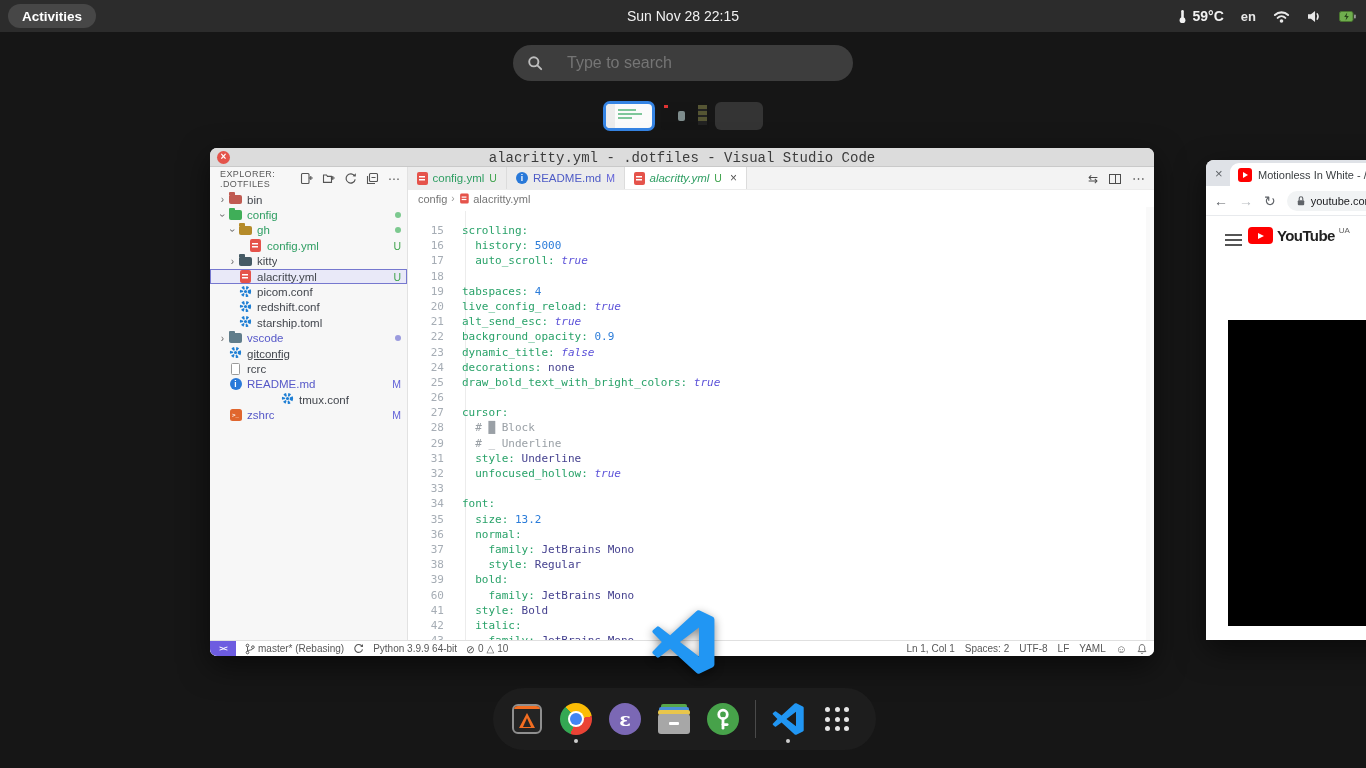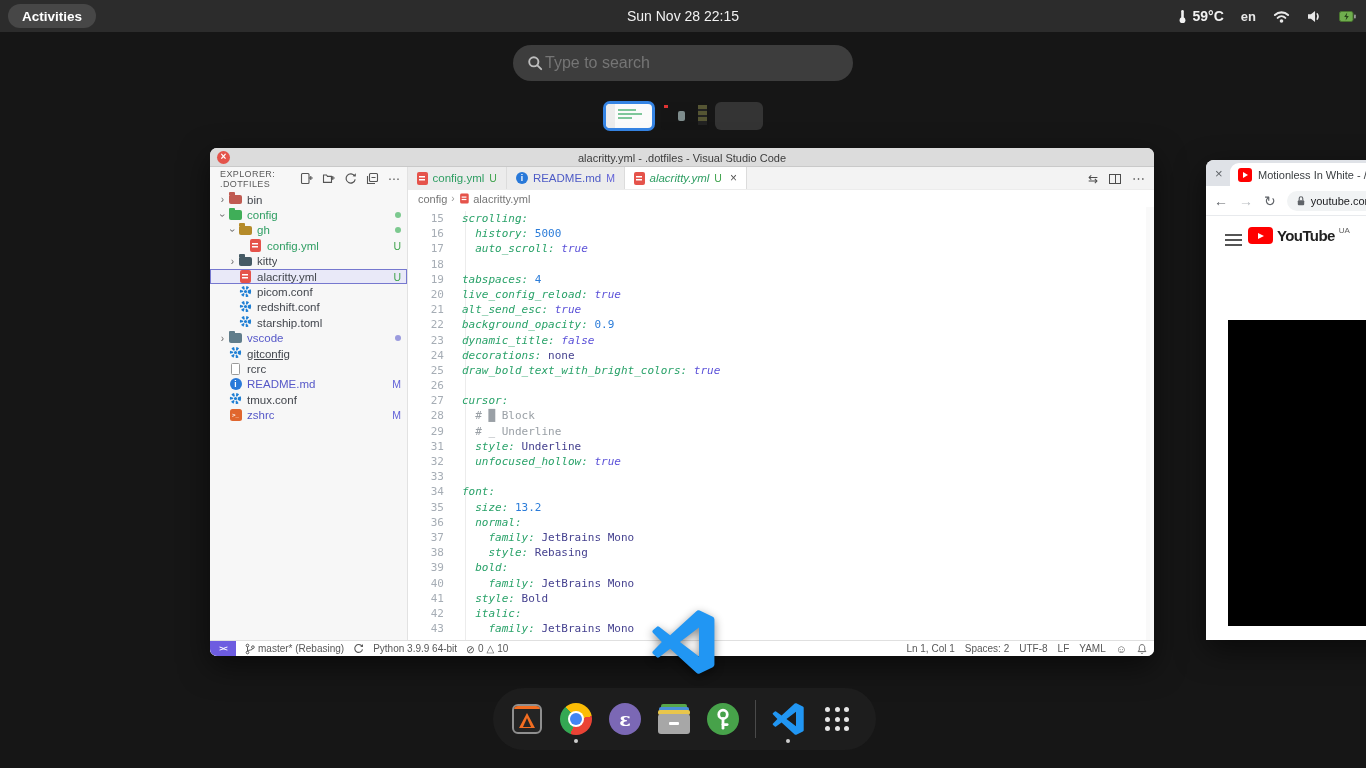--- a/index.html
+++ b/index.html
@@ -12,21 +12,21 @@
   .activities{position:absolute;left:8px;top:4px;height:24px;padding:0 14px;background:#474747;
     border-radius:13px;color:#fff;font-size:13.5px;font-weight:700;display:flex;align-items:center;}
   .clock{position:absolute;left:0;right:0;top:0;height:32px;display:flex;align-items:center;justify-content:center;
     font-size:14px;font-weight:400;color:#f2f2f2;}
   .sys{position:absolute;right:10px;top:0;height:32px;display:flex;align-items:center;gap:17px;}
   .sys .temp{display:flex;align-items:center;gap:5px;font-size:14px;font-weight:700;color:#f2f2f2;}
   .sys .kbd{font-size:13px;font-weight:700;color:#e8e8e8;}
 
   
   .searchbox{position:absolute;left:513px;top:45px;width:340px;height:36px;background:#3d3d3d;border-radius:19px;
-    display:flex;align-items:center;padding:0 14px;gap:0;}
+    display:flex;align-items:center;padding:0 14px;gap:22px;}
   .searchbox input{flex:1;background:transparent;border:none;outline:none;color:#a8a8a8;font-size:16px;
     font-family:"Liberation Sans",sans-serif;}
 
   
   .workspaces{position:absolute;left:0;right:0;top:101px;display:flex;justify-content:center;align-items:center;gap:6px;}
   .ws{border-radius:5px;}
   .ws1{width:52px;height:30px;border:3px solid #3584e4;background:#fbfbfb;border-radius:7px;position:relative;overflow:hidden;}
   .ws1 .strip{position:absolute;left:0;top:0;width:9px;height:100%;background:#ececec;}
   .ws1 .ln{position:absolute;left:12px;height:1.5px;background:#7fc79b;}
   .ws2{width:48px;height:28px;background:#151515;position:relative;overflow:hidden;border-radius:4px;}
@@ -36,21 +36,21 @@
   .ws2 .side i{display:block;width:9px;height:4px;margin-bottom:2px;background:#553;}
   .ws3{width:48px;height:28px;background:#343434;border-radius:6px;}
 
   
   .vscode{position:absolute;left:210px;top:148px;width:944px;height:508px;border-radius:7px;overflow:hidden;
     box-shadow:0 10px 30px rgba(0,0,0,.55);background:#fff;font-size:12px;color:#333;}
   .vs-titlebar{position:absolute;left:0;top:0;right:0;height:19px;background:#dcdcdc;border-bottom:1px solid #c9c9c9;}
   .vs-close{position:absolute;left:7px;top:3px;width:13px;height:13px;border-radius:50%;background:#e4544b;color:#fff;
     font-size:10px;line-height:12px;text-align:center;font-weight:700;}
   .vs-title{position:absolute;left:0;right:0;top:0;height:19px;display:flex;align-items:center;justify-content:center;
-    font-size:11px;color:#3c3c3c;}
+    font-size:14px;color:#3c3c3c;font-family:Liberation Mono, monospace;}
   .vs-body{position:absolute;left:0;top:19px;right:0;bottom:16px;display:flex;}
   
   .vs-side{width:198px;background:#f7f7f7;border-right:1px solid #e2e2e2;position:relative;}
   .vs-side-head{height:23px;display:flex;align-items:center;padding:0 6px 0 10px;gap:9px;}
   .vs-side-head .hl{font-size:9px;letter-spacing:.4px;color:#5a5a5a;margin-right:auto;}
   .vs-side-head svg{flex:0 0 auto;}
   .tree{position:absolute;left:0;right:0;top:25px;bottom:0;overflow:hidden;}
   .tree-row{height:15.4px;display:flex;align-items:center;font-size:11.5px;color:#42464d;position:relative;padding-right:6px;}
   .tree-row.selected{background:#e9e9f8;box-shadow:inset 0 0 0 1px #7678cf;}
   .chev{width:11px;font-size:10px;color:#6a6a6a;flex:0 0 11px;text-align:center;transform:translateY(-0.5px);}
@@ -82,27 +82,27 @@
   .tab.active{background:#fff;}
   .tlabel.green{color:#2f9e63;} .tlabel.indigo{color:#4e5bc6;}
   .tlabel.italic{font-style:italic;}
   .tbadge{font-size:10.5px;}
   .tclose{color:#555;font-size:12px;margin-left:3px;}
   .ed-actions{position:absolute;right:8px;top:0;height:23px;display:flex;align-items:center;gap:11px;color:#4d4d4d;}
   .breadcrumb{height:17px;display:flex;align-items:center;gap:4px;padding-left:10px;font-size:11px;color:#767676;background:#fff;}
   .breadcrumb .sep{color:#999;font-size:10px;}
   .breadcrumb .ic-yaml{transform:scale(.8);}
   .code-area{flex:1;position:relative;overflow:hidden;font-family:"DejaVu Sans Mono",monospace;font-size:11px;}
-  .code-inner{position:absolute;left:0;right:0;top:4px;}
+  .code-inner{position:absolute;left:0;right:0;top:16px;}
   .code-row{display:flex;height:15.2px;line-height:15.2px;white-space:pre;}
   .gut{flex:0 0 46px;text-align:right;padding-right:10px;color:#a6adb5;}
   .ctext{padding-left:8px;}
   .indent-guide{position:absolute;left:57px;top:4px;bottom:0;width:1px;background:#ececec;}
   .code-scrollbar{position:absolute;right:0;top:0;bottom:0;width:8px;background:#f6f6f6;opacity:.7;}
-  .tk-key{color:#29a269;font-style:italic;} .tk-num{color:#2b7cd9;} .tk-bool{color:#5a50d8;font-style:italic;}
+  .tk-key{color:#29a269;} .tk-num{color:#2b7cd9;} .tk-bool{color:#5a50d8;font-style:italic;}
   .tk-str{color:#45418f;} .tk-comment{color:#9aa0a6;}
 
   
   .vs-status{position:absolute;left:0;right:0;bottom:0;height:16px;background:#fff;border-top:1px solid #e0e0e0;
     display:flex;align-items:center;font-size:10px;color:#585858;}
   .st-left{display:flex;align-items:center;gap:9px;height:100%;}
   .st-right{margin-left:auto;display:flex;align-items:center;gap:10px;padding-right:7px;height:100%;}
   .st-item{display:flex;align-items:center;gap:3px;white-space:nowrap;}
   .remote-box{width:26px;height:16px;background:#6d5ce0;color:#fff;display:flex;align-items:center;justify-content:center;
     font-size:8px;font-weight:700;letter-spacing:-1px;}
@@ -363,21 +363,21 @@
               <span class="tl default">rcrc</span>
             </div>
             <div class="tree-row" style="padding-left: 7px;">
               <span class="chev none">›</span>
               <span class="tico">
                 <span class="ic-info">i</span>
               </span>
               <span class="tl indigo">README.md</span>
               <span class="tbadge-right bM">M</span>
             </div>
-            <div class="tree-row" style="padding-left: 7px;">
+            <div class="tree-row" style="padding-left: 7px; justify-content: center;">
               <span class="chev none">›</span>
               <span class="tico">
                 <span class=""><svg width="13" height="13" viewBox="0 0 13 13">
                     <circle cx="6.5" cy="6.5" r="4" fill="none" stroke="#1f7fd4" stroke-width="3.2" stroke-dasharray="2.1 1.7"></circle>
                     <circle cx="6.5" cy="6.5" r="1.6" fill="#1f7fd4"></circle>
                   </svg></span>
               </span>
               <span class="tl default">tmux.conf</span>
             </div>
             <div class="tree-row" style="padding-left: 7px;">
@@ -441,23 +441,23 @@
               <div class="code-row"><span class="gut">27</span><span class="ctext"><span class="tk-key">cursor:</span></span></div>
               <div class="code-row"><span class="gut">28</span><span class="ctext"><span class="tk-comment">  # █ Block</span></span></div>
               <div class="code-row"><span class="gut">29</span><span class="ctext"><span class="tk-comment">  # _ Underline</span></span></div>
               <div class="code-row"><span class="gut">31</span><span class="ctext"><span class="tk-key">  style:</span><span class="tk-str"> Underline</span></span></div>
               <div class="code-row"><span class="gut">32</span><span class="ctext"><span class="tk-key">  unfocused_hollow:</span><span class="tk-bool"> true</span></span></div>
               <div class="code-row"><span class="gut">33</span><span class="ctext"></span></div>
               <div class="code-row"><span class="gut">34</span><span class="ctext"><span class="tk-key">font:</span></span></div>
               <div class="code-row"><span class="gut">35</span><span class="ctext"><span class="tk-key">  size:</span><span class="tk-num"> 13.2</span></span></div>
               <div class="code-row"><span class="gut">36</span><span class="ctext"><span class="tk-key">  normal:</span></span></div>
               <div class="code-row"><span class="gut">37</span><span class="ctext"><span class="tk-key">    family:</span><span class="tk-str"> JetBrains Mono</span></span></div>
-              <div class="code-row"><span class="gut">38</span><span class="ctext"><span class="tk-key">    style:</span><span class="tk-str"> Rebasing</span></span></div>
+              <div class="code-row"><span class="gut">38</span><span class="ctext"><span class="tk-key">    style:</span><span class="tk-str"> Regular</span></span></div>
               <div class="code-row"><span class="gut">39</span><span class="ctext"><span class="tk-key">  bold:</span></span></div>
-              <div class="code-row"><span class="gut">40</span><span class="ctext"><span class="tk-key">    family:</span><span class="tk-str"> JetBrains Mono</span></span></div>
+              <div class="code-row"><span class="gut">60</span><span class="ctext"><span class="tk-key">    family:</span><span class="tk-str"> JetBrains Mono</span></span></div>
               <div class="code-row"><span class="gut">41</span><span class="ctext"><span class="tk-key">  style:</span><span class="tk-str"> Bold</span></span></div>
               <div class="code-row"><span class="gut">42</span><span class="ctext"><span class="tk-key">  italic:</span></span></div>
               <div class="code-row"><span class="gut">43</span><span class="ctext"><span class="tk-key">    family:</span><span class="tk-str"> JetBrains Mono</span></span></div>
             </div>
           <div class="code-scrollbar"></div>
         </div>
       </div>
     </div>
 
     <div class="vs-status">

